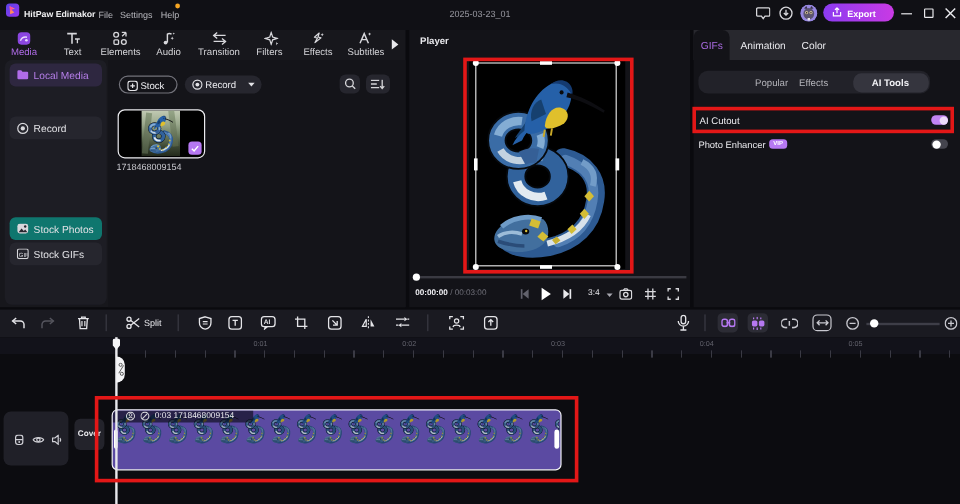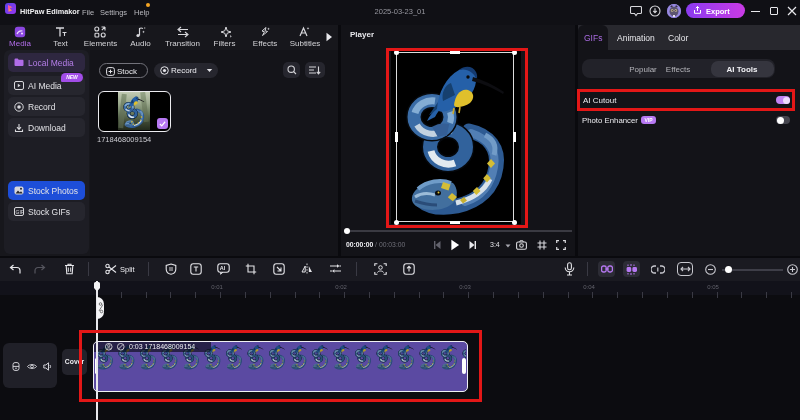--- a/index.html
+++ b/index.html
@@ -131,48 +131,33 @@
   <div class="abs" style="left:4px;top:50px;width:85px;height:204px;background:#1d1d24;border-radius:6px;"></div>
   <div id="sidebar" class="abs" style="left:4px;top:50px;width:85px;height:204px;">
 
     <div class="abs" style="left:4px;top:3px;width:77px;height:19px;background:#2e2740;border-radius:5px;">
       <svg class="abs" style="left:6px;top:5px;" width="10" height="9" viewBox="0 0 10 9">
           <path d="M0.5 1.5 a1 1 0 0 1 1-1 h2.2 l1 1.2 h3.8 a1 1 0 0 1 1 1 V7 a1 1 0 0 1 -1 1 h-7 a1 1 0 0 1 -1 -1 Z" fill="#b06ce8"></path>
         </svg>
       <div class="abs" style="left:20px;top:4.5px;font-size:8.5px;color:#b57ee8;">Local Media</div>
     </div>
 
-    <div class="abs" style="left:4px;top:26px;width:77px;height:19px;background:#26262e;border-radius:5px;">
-      <svg class="abs" style="left:6px;top:5px;" width="10" height="9" viewBox="0 0 10 9">
-          <rect x="0.5" y="0.5" width="9" height="8" rx="1.5" fill="none" stroke="#d8d8dc" stroke-width="1"></rect>
-          <path d="M3.8 2.8 L6.5 4.5 L3.8 6.2 Z" fill="#d8d8dc"></path>
-        </svg>
-      <div class="abs" style="left:20px;top:4.5px;font-size:8.5px;color:#e2e2e6;">AI Media</div>
-      <div class="abs" style="left:53px;top:-3px;width:22px;height:9px;background:#a24de8;border-radius:4.5px 4.5px 4.5px 1px;text-align:center;font-size:5px;font-weight:bold;color:#fff;line-height:9px;font-style:italic;">NEW</div>
-    </div>
 
     <div class="abs" style="left:4px;top:47px;width:77px;height:19px;background:#26262e;border-radius:5px;">
       <svg class="abs" style="left:6px;top:4.5px;" width="10" height="10" viewBox="0 0 10 10">
           <circle cx="5" cy="5" r="4.2" fill="none" stroke="#d8d8dc" stroke-width="1"></circle>
           <circle cx="5" cy="5" r="1.8" fill="#d8d8dc"></circle>
         </svg>
       <div class="abs" style="left:20px;top:4.5px;font-size:8.5px;color:#e2e2e6;">Record</div>
     </div>
 
-    <div class="abs" style="left:4px;top:68px;width:77px;height:19px;background:#26262e;border-radius:5px;">
-      <svg class="abs" style="left:6px;top:4.5px;" width="10" height="10" viewBox="0 0 10 10">
-          <path d="M5 1 V6 M3 4.2 L5 6.4 L7 4.2" fill="none" stroke="#d8d8dc" stroke-width="1.1"></path>
-          <path d="M1.5 6.5 V8.5 H8.5 V6.5" fill="none" stroke="#d8d8dc" stroke-width="1.1"></path>
-        </svg>
-      <div class="abs" style="left:20px;top:4.5px;font-size:8.5px;color:#e2e2e6;">Download</div>
-    </div>
-
-
-
-    <div class="abs" style="left:4px;top:131px;width:77px;height:19px;background:#1d4ed8;border-radius:5px;">
+
+
+
+    <div class="abs" style="left:4px;top:131px;width:77px;height:19px;background:#0f766e;border-radius:5px;">
       <svg class="abs" style="left:6px;top:5px;" width="10" height="9" viewBox="0 0 10 9">
           <rect x="0.5" y="0.5" width="9" height="8" rx="2" fill="#d8d8dc"></rect>
           <path d="M1.5 7.5 L4 4.5 L5.8 6.5 L7 5.2 L8.8 7.5 Z" fill="#26262e"></path>
           <circle cx="7" cy="2.8" r="1" fill="#26262e"></circle>
         </svg>
       <div class="abs" style="left:20px;top:4.5px;font-size:8.5px;color:#e2e2e6;">Stock Photos</div>
     </div>
 
     <div class="abs" style="left:4px;top:152px;width:77px;height:19px;background:#26262e;border-radius:5px;">
       <svg class="abs" style="left:6px;top:5px;" width="10" height="9" viewBox="0 0 10 9">

